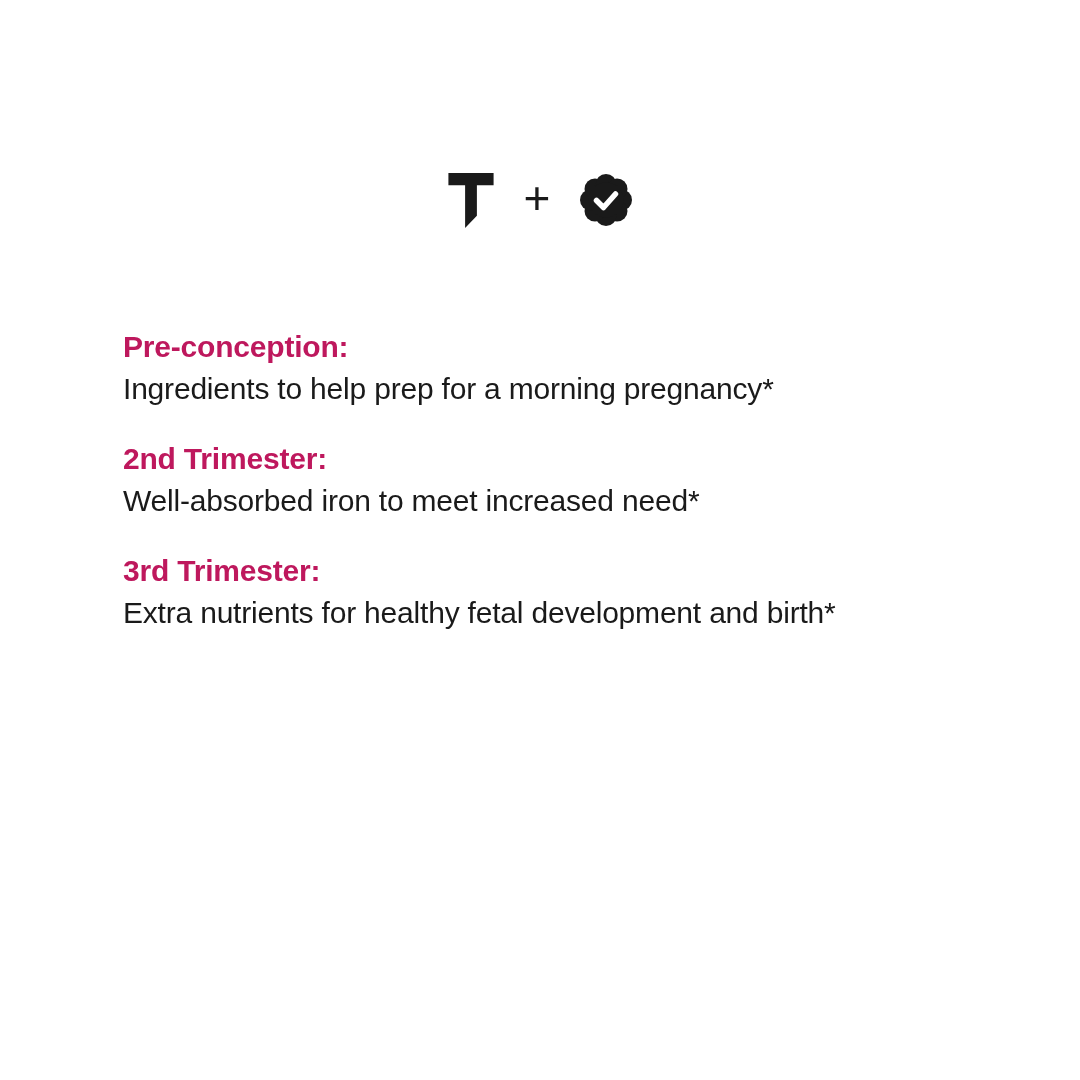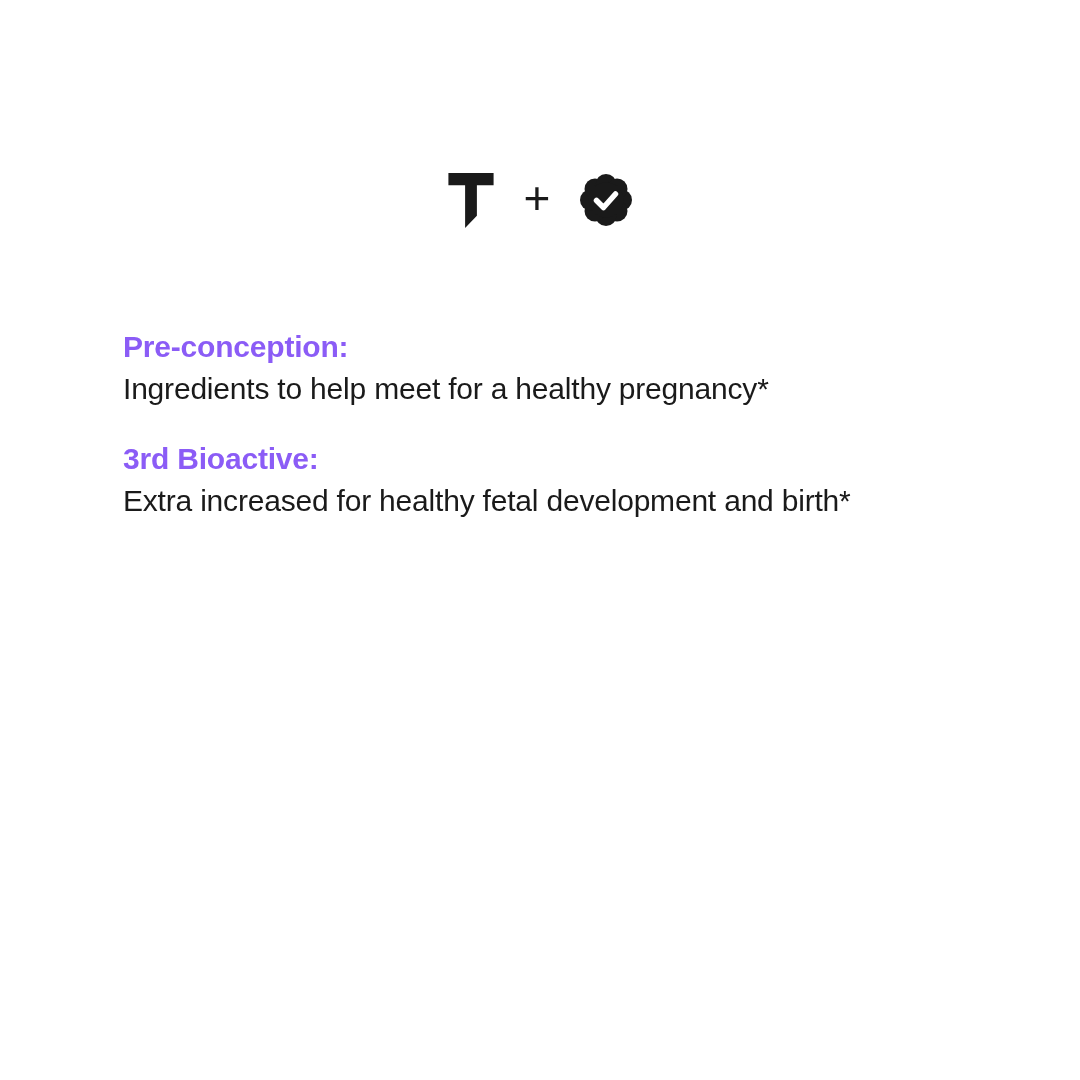--- a/index.html
+++ b/index.html
@@ -38,21 +38,21 @@
     left: 123px;
     top: 326px;
     width: 880px;
   }
   .section { margin-bottom: 28px; }
   .section-heading {
     font-size: 30px;
     font-weight: 700;
     line-height: 42px;
     letter-spacing: -0.2px;
-    color: #8b5cf6;
+    color: #be185d;
   }
   .section-body {
     font-size: 30px;
     font-weight: 400;
     line-height: 42px;
     letter-spacing: -0.2px;
     color: #1a1a1a;
     max-width: 872px;
   }
 </style>
@@ -79,25 +79,29 @@
         <circle cx="26" cy="26" r="17.5"></circle>
       </g>
       <polyline points="16.5,26.5 23.5,33.5 35.5,20" fill="none" stroke="#ffffff" stroke-width="5.5" stroke-linecap="round" stroke-linejoin="round"></polyline>
     </svg>
   </div>
 
   <div class="content">
 
     <div class="section">
       <div class="section-heading">Pre-conception:</div>
-      <div class="section-body">Ingredients to help meet for a healthy pregnancy*</div>
+      <div class="section-body">Ingredients to help prep for a morning pregnancy*</div>
     </div>
 
 
+    <div class="section">
+      <div class="section-heading">2nd Trimester:</div>
+      <div class="section-body">Well-absorbed iron to meet increased need*</div>
+    </div>
 
     <div class="section">
-      <div class="section-heading">3rd Bioactive:</div>
-      <div class="section-body">Extra increased for healthy fetal development and birth*</div>
+      <div class="section-heading">3rd Trimester:</div>
+      <div class="section-body">Extra nutrients for healthy fetal development and birth*</div>
     </div>
 
 
   </div>
 </div>
 
 </body></html>

